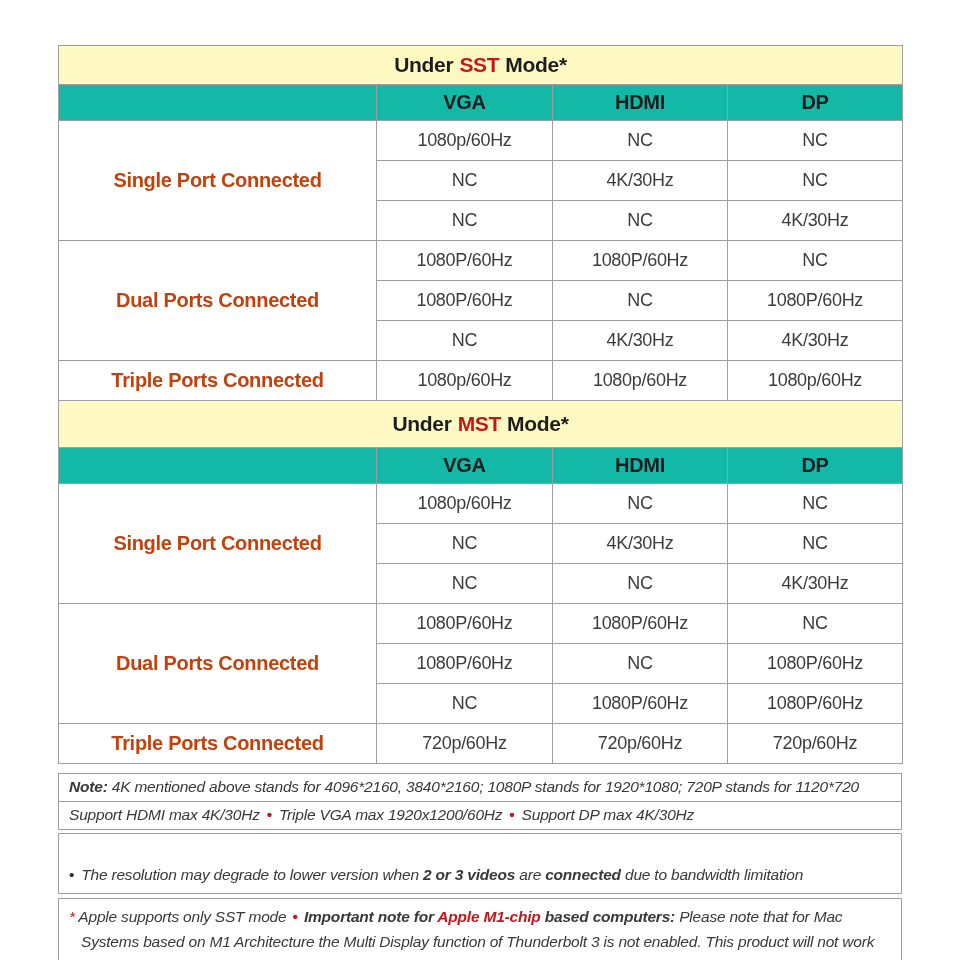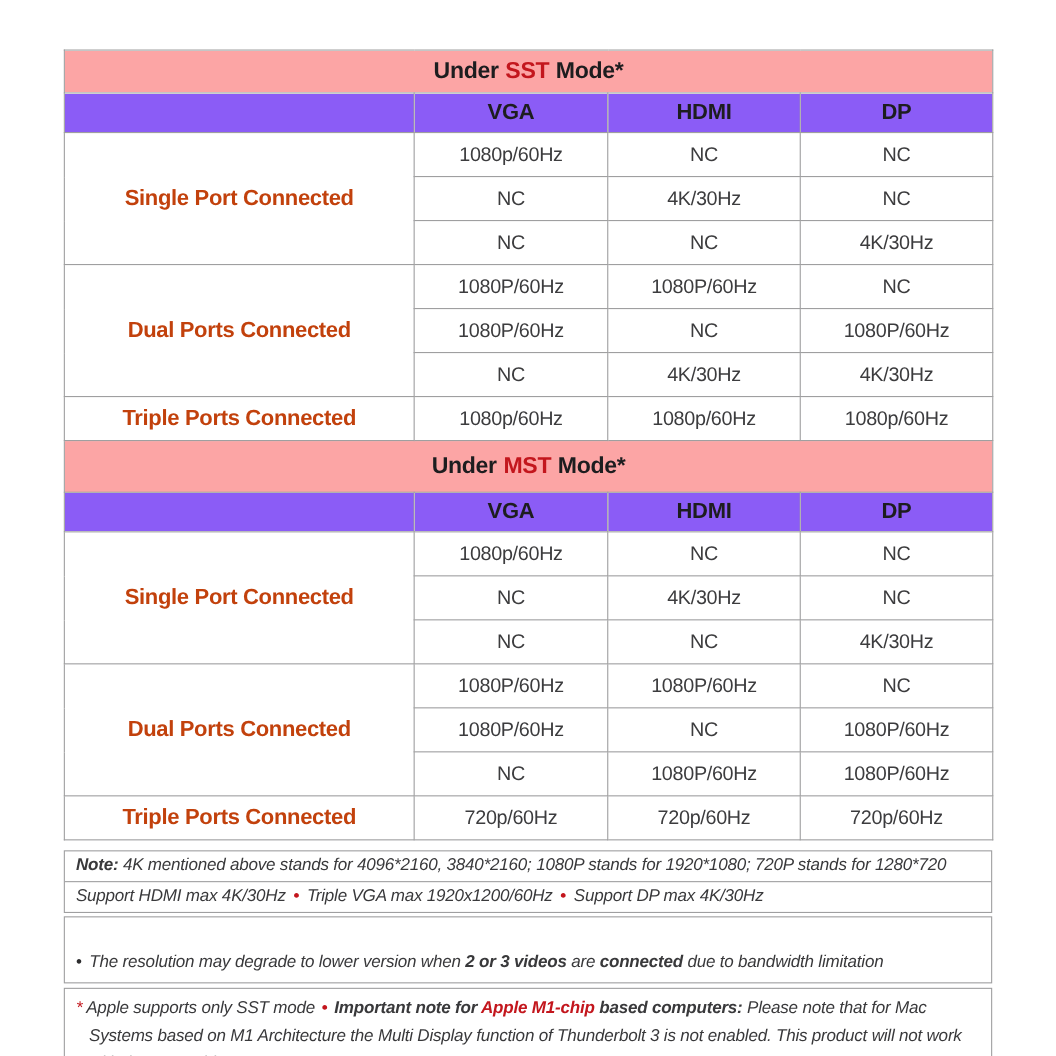--- a/index.html
+++ b/index.html
@@ -29,27 +29,27 @@
     vertical-align: middle;
     letter-spacing: -0.3px;
     overflow: hidden;
     white-space: nowrap;
   }
   td.title-cell {
     height: 36px;
     font-size: 21px;
     font-weight: bold;
     color: #1d1d1f;
-    background: #fca5a5;
+    background: #fef9c3;
   }
   td.title-cell.tall { height: 44px; }
   .title-mode { margin: 0 6px; }
   td.hdr {
     height: 33px;
-    background: #8b5cf6;
+    background: #14b8a6;
     font-size: 20px;
     font-weight: bold;
     color: #1d1d1f;
   }
   td.lbl {
     font-size: 20px;
     font-weight: bold;
     color: #c2410c;
   }
   td.val {
@@ -207,21 +207,21 @@
       <tr>
         <td class="lbl">Triple Ports Connected</td>
         <td class="val">720p/60Hz</td>
         <td class="val">720p/60Hz</td>
         <td class="val">720p/60Hz</td>
       </tr>
     </tbody>
   </table>
 
   <div class="box note-support">
-    <div class="note-row"><span class="note-label">Note:</span><span> 4K mentioned above stands for 4096*2160, 3840*2160; 1080P stands for 1920*1080; 720P stands for 1280*720</span></div>
+    <div class="note-row"><span class="note-label">Note:</span><span> 4K mentioned above stands for 4096*2160, 3840*2160; 1080P stands for 1920*1080; 720P stands for 1120*720</span></div>
     <div class="support-row"><span>Support HDMI max 4K/30Hz</span><span class="sep-dot">•</span><span>Triple VGA max 1920x1200/60Hz</span><span class="sep-dot">•</span><span>Support DP max 4K/30Hz</span></div>
   </div>
 
   <div class="box bullets-box">
     <div class="bullet-line"><span class="bullet-dot">•</span><span>The resolution may degrade to lower version when </span><b>2 or 3 videos</b><span> are </span><b>connected</b><span> due to bandwidth limitation</span></div>
   </div>
 
   <div class="box apple-box">
     <div class="apple-text"><span class="red">*</span><span> Apple supports only SST mode </span><span class="sep-dot" style="margin:0 2px;">•</span><b> Important note for </b><b class="red">Apple M1-chip</b><b> based computers:</b><span> Please note that for Mac Systems based on M1 Architecture the Multi Display function of Thunderbolt 3 is not enabled. This product will not work with the M1 Architecture.</span></div>
   </div>

